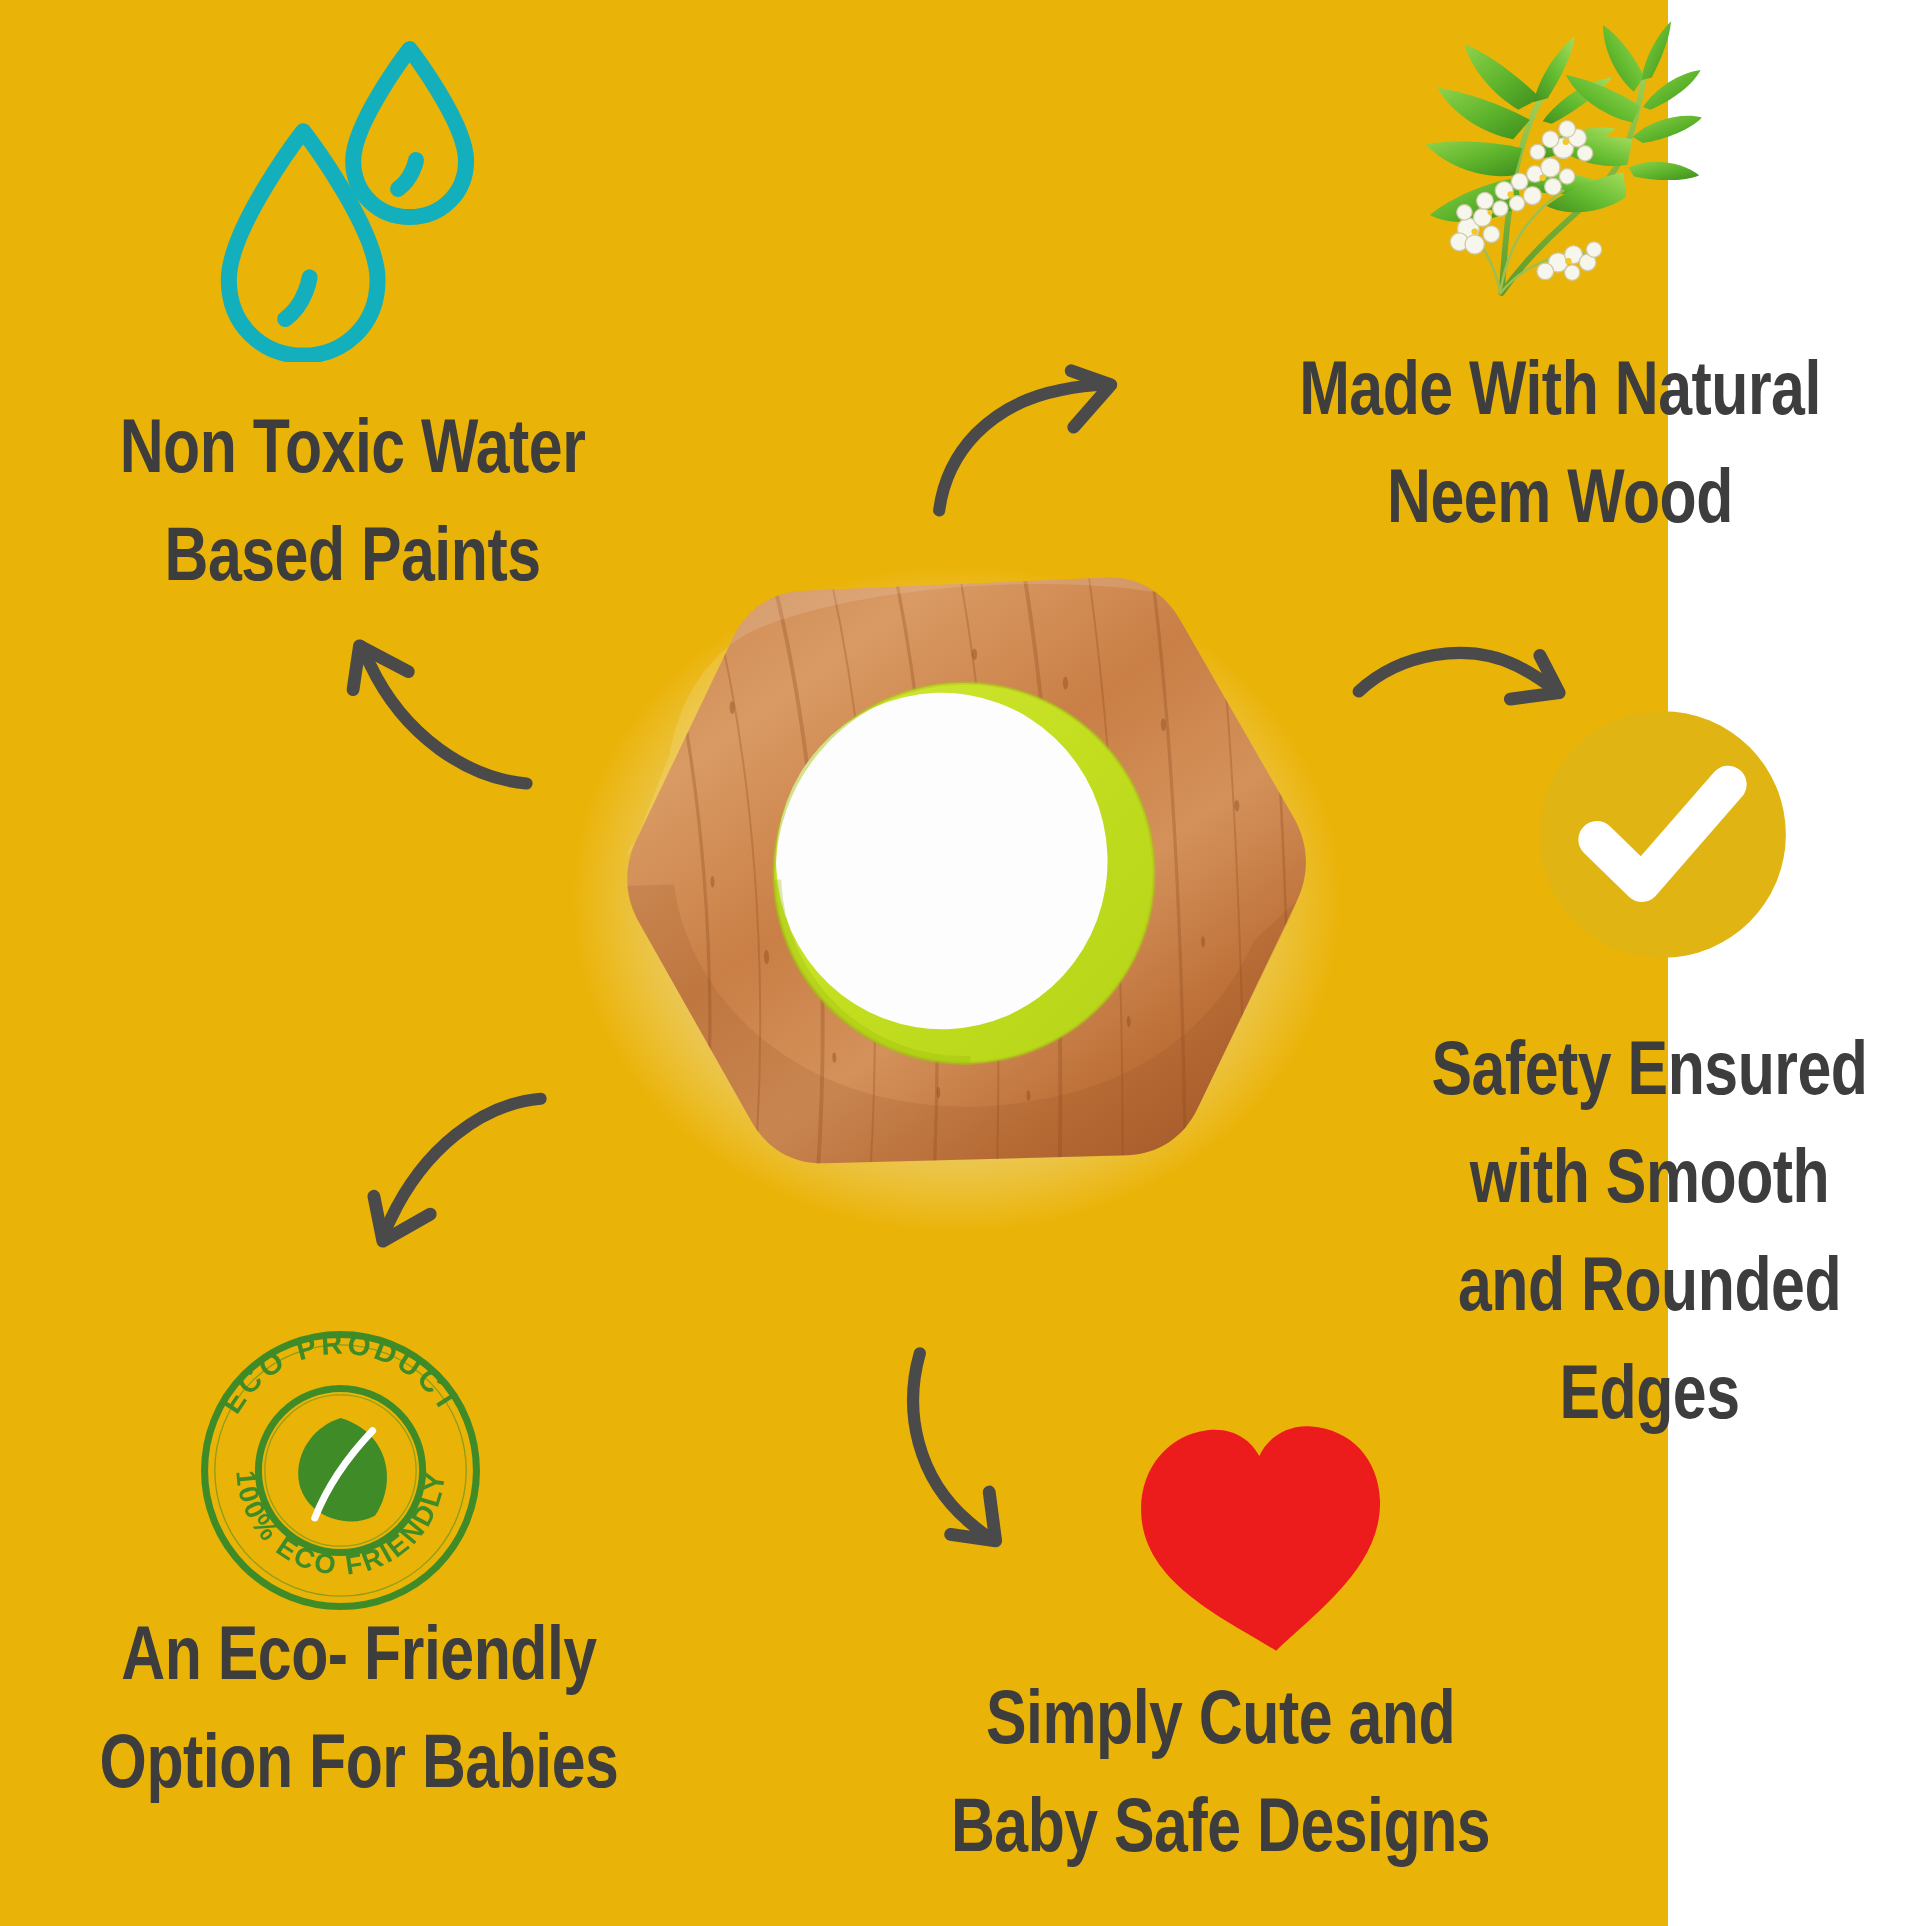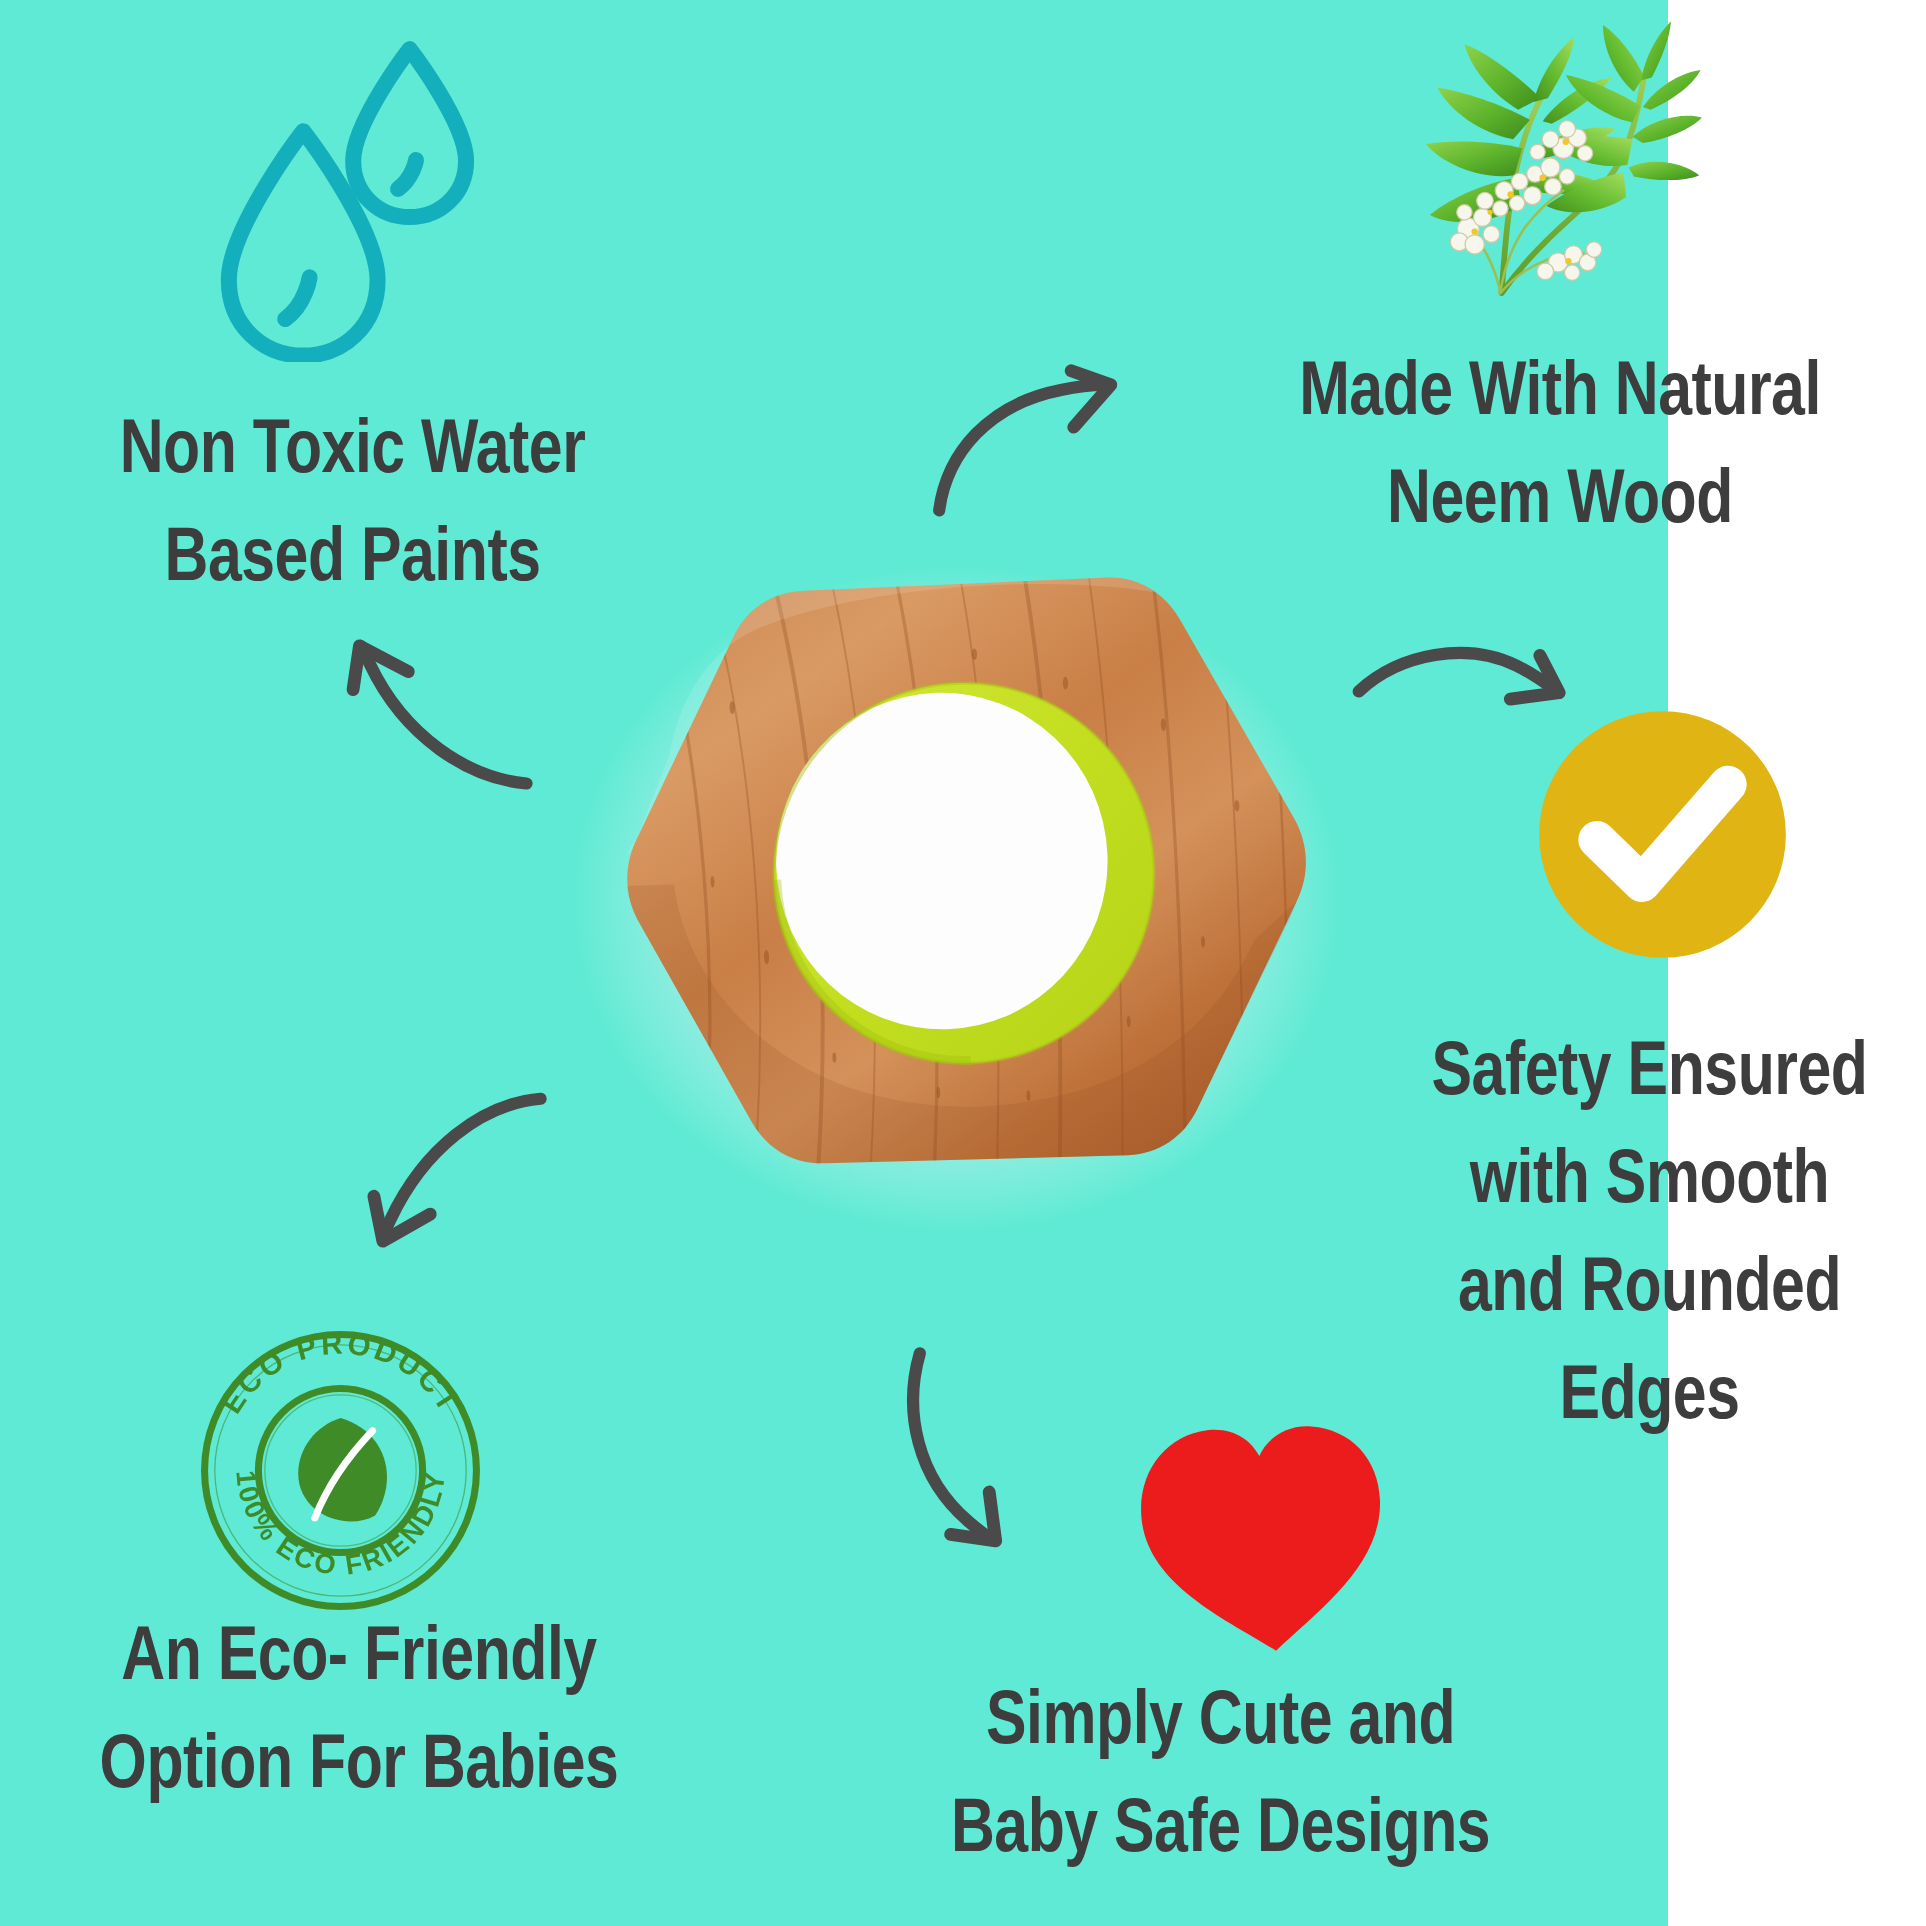--- a/index.html
+++ b/index.html
@@ -1,18 +1,18 @@
 <!DOCTYPE html>
 <html style="font-size:10.3px"><head>
 <meta charset="utf-8">
 <style>
   html,body{margin:0;padding:0;background:#ffffff;}
   body{width:1926px;height:1926px;overflow:hidden;
        font-family:"Liberation Sans", sans-serif;}
-  .stage{position:relative;width:1668px;height:1926px;background:#5eead4;}
+  .stage{position:relative;width:1668px;height:1926px;background:#eab308;}
 
   .abs{position:absolute;}
 
   
   .caption{
     position:absolute;
     color:#3d3d3d;
     font-family:"Liberation Sans", sans-serif;
     font-weight:700;
     font-size:76px;

